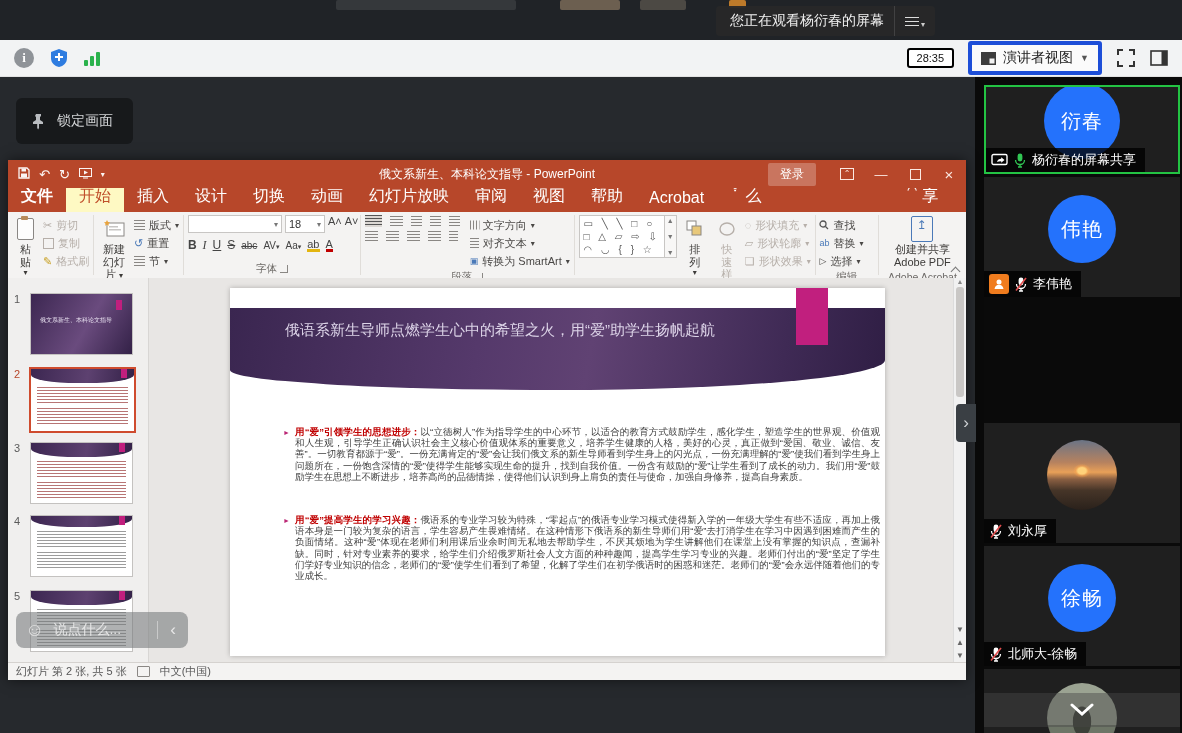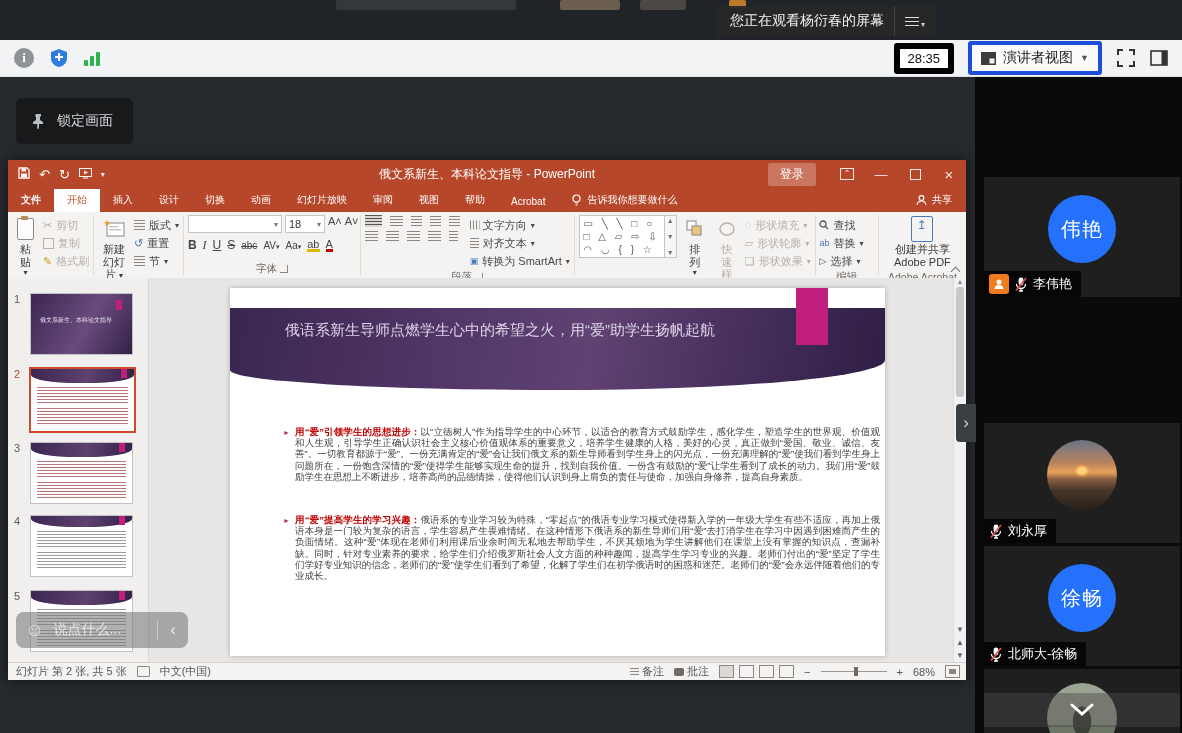--- a/index.html
+++ b/index.html
@@ -19,22 +19,22 @@
 
   
   .toolbar{position:absolute;left:0;top:40px;width:1182px;height:36px;background:#f2f3f4;
     display:flex;align-items:center;border-bottom:1px solid #e2e2e2;z-index:4;}
   .tb-left{display:flex;align-items:center;gap:15px;margin-left:14px;}
   .tb-right{margin-left:auto;display:flex;align-items:center;gap:14px;margin-right:14px;}
   .ic-info{width:20px;height:20px;border-radius:50%;background:#8f9398;color:#fff;display:flex;
     align-items:center;justify-content:center;font-size:13px;font-weight:bold;font-family:"Liberation Serif",serif;}
   .ic-bars{display:flex;align-items:flex-end;gap:2px;height:16px;}
   .ic-bars i{display:block;width:4px;background:#2bb24c;border-radius:1px;}
-  .timer-box{background:#fff;border:6px solid #000000;border-radius:3px;padding:2px 8px;
-    font-size:13px;color:#111;}
+  .timer-box{background:#fff;border:2px solid #000000;border-radius:3px;padding:2px 8px;
+    font-size:11px;color:#111;}
   .view-box{background:#fbfbfb;border:4px solid #1d4ed8;border-radius:3px;height:26px;
     display:flex;align-items:center;gap:7px;padding:0 9px;font-size:14px;color:#222;cursor:pointer;}
   .caret{font-size:9px;color:#555;}
 
   
   .stage{position:absolute;left:0;top:76px;width:975px;height:657px;background:#26292d;}
   .pin-btn{position:absolute;left:16px;top:98px;height:46px;background:#17191b;border-radius:6px;
     display:flex;align-items:center;gap:10px;padding:0 20px 0 14px;color:#d4d6d8;font-size:14px;z-index:6;cursor:pointer;}
 
   
@@ -42,23 +42,23 @@
     box-shadow:0 0 12px rgba(0,0,0,.55);z-index:3;}
   .ppt-titlebar{height:28px;background:#b7472a;display:flex;align-items:center;color:#fff;}
   .qat{display:flex;align-items:center;gap:9px;margin-left:10px;font-size:13px;}
   .qat span{opacity:.95;cursor:pointer;}
   .ppt-title{position:absolute;left:0;right:0;text-align:center;font-size:12px;color:#fff;pointer-events:none;}
   .tb-ctl{margin-left:auto;display:flex;align-items:center;gap:0;z-index:2;}
   .signin{background:rgba(255,255,255,.25);padding:3px 12px;font-size:12px;margin-right:14px;border-radius:2px;cursor:pointer;}
   .winbtn{width:34px;height:28px;display:flex;align-items:center;justify-content:center;font-size:13px;cursor:pointer;color:#fbe9e2;}
   .ic-restore{width:9px;height:9px;border:1px solid #fbe9e2;position:relative;}
   .ic-ribopt{width:12px;height:10px;border:1px solid #fbe9e2;position:relative;font-size:8px;line-height:9px;text-align:center;}
-  .ppt-tabs{height:24px;background:#b7472a;display:flex;align-items:flex-end;color:#fff;font-size:10px;}
+  .ppt-tabs{height:24px;background:#b7472a;display:flex;align-items:flex-end;color:#fff;font-size:16px;}
   .tab{padding:4px 13px 5px;cursor:pointer;white-space:nowrap;}
-  .tab.active{background:#ffffff;color:#c0502b;}
+  .tab.active{background:#fef9c3;color:#c0502b;}
   .tellme{display:flex;align-items:center;gap:5px;padding:4px 13px 5px;cursor:pointer;}
   .share-btn{margin-left:auto;display:flex;align-items:center;gap:5px;padding:4px 14px 5px;cursor:pointer;}
 
   
   .ribbon{height:66px;background:#f4f3f2;border-bottom:1px solid #d8d5d2;display:flex;position:relative;}
   .rgroup{position:relative;display:flex;flex-direction:column;padding:3px 4px 0;}
   .rgroup .content{flex:1;display:flex;align-items:flex-start;gap:4px;}
   .glabel{font-size:10.5px;color:#6d6a67;text-align:center;padding:1px 0 2px;display:flex;align-items:center;justify-content:center;gap:3px;}
   .launcher{width:7px;height:7px;border-right:1px solid #8a8784;border-bottom:1px solid #8a8784;display:inline-block;}
   .gsep{width:1px;background:#e0ddd9;margin:3px 0;}
@@ -620,59 +620,55 @@
         </div>
       </div>
     </div>
 
     <div class="ppt-status">
       <div class="st-left">
         <span>幻灯片 第 2 张, 共 5 张</span>
         <span style="display:inline-block;width:11px;height:9px;border:1px solid #8a8784;border-radius:1px;"></span>
         <span>中文(中国)</span>
       </div>
-      <div class="st-right">
-        <span class="st-item">
-            <span class="lineicon" style="width:9px;height:8px;"></span>
-            <span>备注</span>
-          </span>
-        <span class="st-item">
-            <span style="display:inline-block;width:10px;height:8px;background:#6d6a67;border-radius:2px;"></span>
-            <span>批注</span>
-          </span>
-        <span style="display:flex;gap:5px;align-items:center;">
-          <span class="viewic active"></span>
-          <span class="viewic"></span>
-          <span class="viewic"></span>
-          <span class="viewic"></span>
-        </span>
-        <span class="st-item">−</span>
-        <span class="zoomline">
-            <i></i>
-          </span>
-        <span class="st-item">+</span>
-        <span>68%</span>
-        <span class="viewic" style="background:linear-gradient(#8a8784,#8a8784) center/7px 5px no-repeat;"></span>
-      </div>
     </div>
   </div>
 
   <div class="handle">
     <span>›</span>
   </div>
 
   <div class="chat">
     <span class="smile">☺</span>
     <span class="ph">说点什么...</span>
     <span class="div"></span>
     <span class="back">‹</span>
   </div>
 
   <div class="sidebar">
 
+    <div class="tile active" style="top:9px;">
+      <div class="avatar blue" style="width:76px;height:76px;top:-4px;">
+        <span>衍春</span>
+      </div>
+      <div class="namebar">
+        <svg width="17" height="14" viewBox="0 0 17 14">
+            <rect x="1" y="1.5" width="15" height="10" rx="1.5" fill="none" stroke="#fff" stroke-width="1.4"></rect>
+            <path d="M6 9c.6-2.2 2-3.3 4.2-3.3V4.2L13.5 7l-3.3 2.8V8.3C8.4 8.3 7 8.5 6 9z" fill="#fff"></path>
+          </svg>
+        <span class="micwrap">
+          <svg width="12" height="15" viewBox="0 0 12 15">
+              <rect x="3.6" y="0.5" width="4.8" height="8" rx="2.4" fill="#31c553"></rect>
+              <path d="M1.5 7a4.5 4.5 0 0 0 9 0" fill="none" stroke="#31c553" stroke-width="1.3"></path>
+              <path d="M6 11.5v2.5M4 14h4" stroke="#31c553" stroke-width="1.3"></path>
+            </svg>
+        </span>
+        <span>杨衍春的屏幕共享</span>
+      </div>
+    </div>
 
     <div class="tile" style="top:101px;">
       <div class="avatar blue" style="width:68px;height:68px;top:18px;">
         <span>伟艳</span>
       </div>
       <div class="namebar">
         <span class="badge orange">
           <svg width="12" height="12" viewBox="0 0 12 12">
               <circle cx="6" cy="4" r="2.5" fill="#fff"></circle>
               <path d="M1.5 11c.5-2.8 2.3-4.2 4.5-4.2S10 8.2 10.5 11z" fill="#fff"></path>

